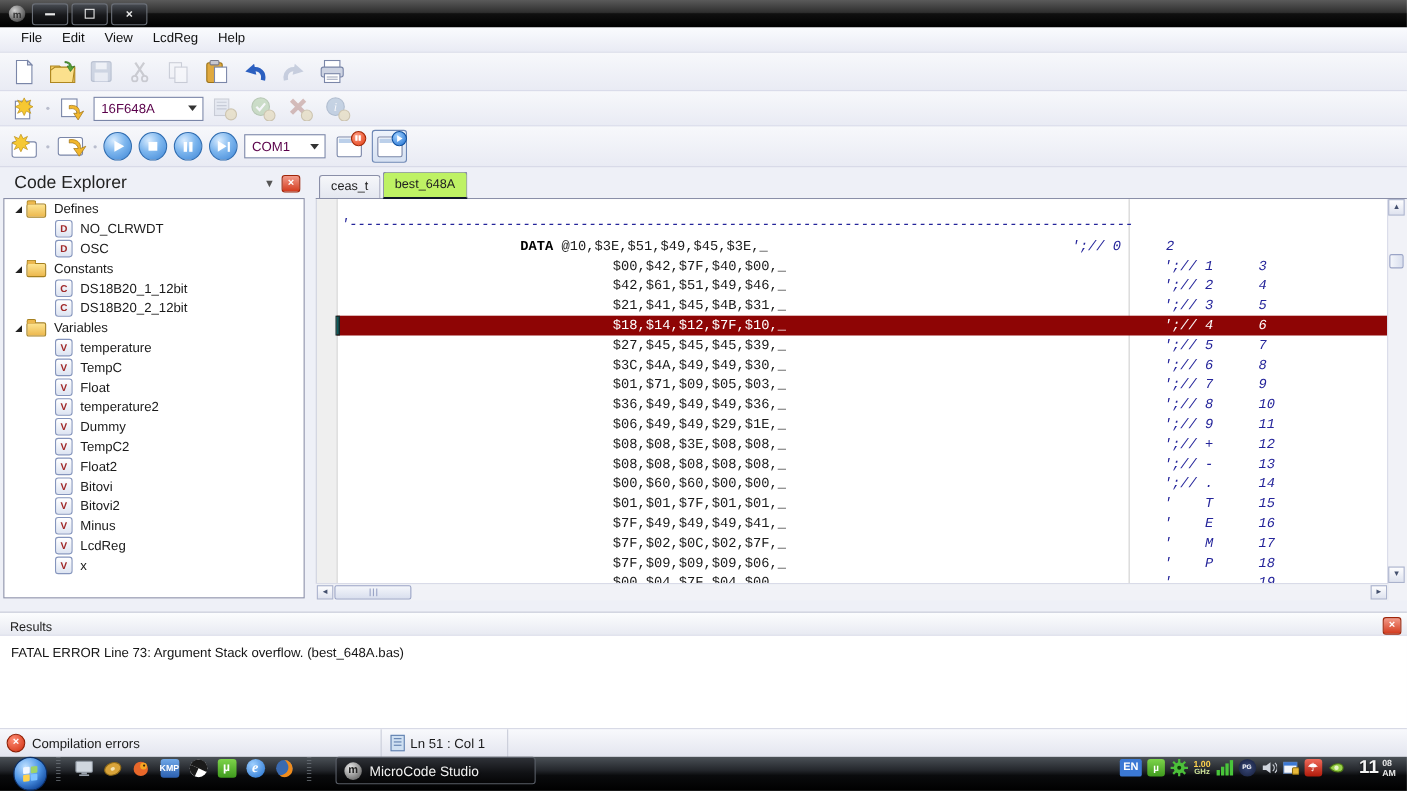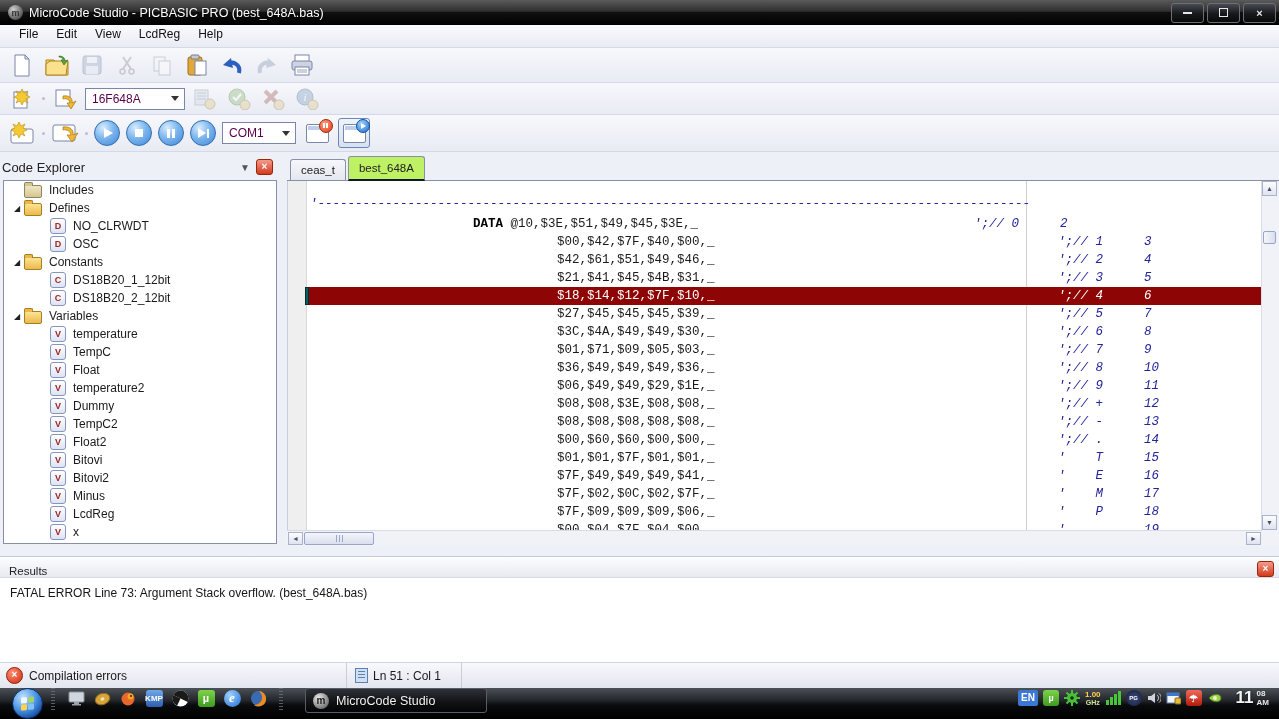--- a/index.html
+++ b/index.html
@@ -54,21 +54,21 @@
   .badge-r{position:absolute;right:-5px;top:-6px;width:12px;height:12px;border-radius:50%;
      background:radial-gradient(circle at 35% 30%,#ff9f86,#e23c12);border:1px solid #a32705;
      display:flex;align-items:center;justify-content:center;gap:1px}
   .badge-r i{width:2px;height:5px;background:#fff}
   .badge-b{position:absolute;right:-5px;top:-6px;width:12px;height:12px;border-radius:50%;
      background:radial-gradient(circle at 35% 30%,#9fd0ff,#1f6fd0);border:1px solid #0d4f9e;
      display:flex;align-items:center;justify-content:center}
   .badge-b i{width:0;height:0;border-top:3px solid transparent;border-bottom:3px solid transparent;border-left:5px solid #fff;margin-left:1px}
   
   #explorer-header{position:absolute;left:0;top:155px;width:281px;height:24px;display:flex;align-items:center}
-  #explorer-header .lbl{margin-left:2px;font-size:13px;color:#222}
+  #explorer-header .lbl{margin-left:13px;font-size:16px;color:#222}
   #explorer-header .chev{margin-left:auto;color:#555;font-size:10px}
   .redx{width:15px;height:14px;background:linear-gradient(#f39b8a,#d33a1d);border:1px solid #9e2408;border-radius:3px;
      color:#fff;font:bold 10px/13px "Liberation Sans";text-align:center}
   #explorer-header .redx{margin:0 8px 0 6px}
   #treebox{position:absolute;left:3px;top:180px;width:274px;height:364px;background:#fff;
      border:1px solid #8a8fa8;box-sizing:border-box;overflow:hidden}
   .trow{height:18px;display:flex;align-items:center;white-space:nowrap}
   .trow .expander{width:10px;font-size:8px;color:#222;margin-right:2px;text-align:center}
   .trow .spacer{width:10px;margin-right:2px}
   .folder{width:16px;height:11px;background:linear-gradient(#fde491,#ecb84e);border:1px solid #a5801f;
@@ -167,21 +167,20 @@
   #clock .hh{font:bold 17px "Liberation Sans";color:#f4f4f4;text-shadow:0 1px 2px #000}
   #clock .col{display:flex;flex-direction:column;line-height:8px}
   #clock .col span{font:bold 8px "Liberation Sans";color:#e8e8e8}
   svg{display:block}
 </style>
 </head>
 <body>
 
 <div id="titlebar">
   <div class="appicon">m</div>
-  <div class="title">MicroCode Studio - PICBASIC PRO (best_648A.bas)</div>
   <div class="winbtn">
       <span class="bar"></span>
     </div>
   <div class="winbtn">
       <span class="rest"></span>
     </div>
   <div class="winbtn">×</div>
 </div>
 
 <div id="menubar">
@@ -359,25 +358,20 @@
   </div>
 </div>
 
 <div id="explorer-header">
   <span class="lbl">Code Explorer</span>
   <span class="chev">▼</span>
   <span class="redx">×</span>
 </div>
 <div id="treebox">
   <div id="tree">
-      <div class="trow" style="padding-left: 8px;">
-        <span class="spacer"></span>
-        <span class="folder closed"></span>
-        <span>Includes</span>
-      </div>
       <div class="trow" style="padding-left: 8px;">
         <span class="expander">◢</span>
         <span class="folder"></span>
         <span>Defines</span>
       </div>
       <div class="trow" style="padding-left: 34px;">
         <span class="spacer"></span>
         <span class="vbadge">D</span>
         <span>NO_CLRWDT</span>
       </div>

